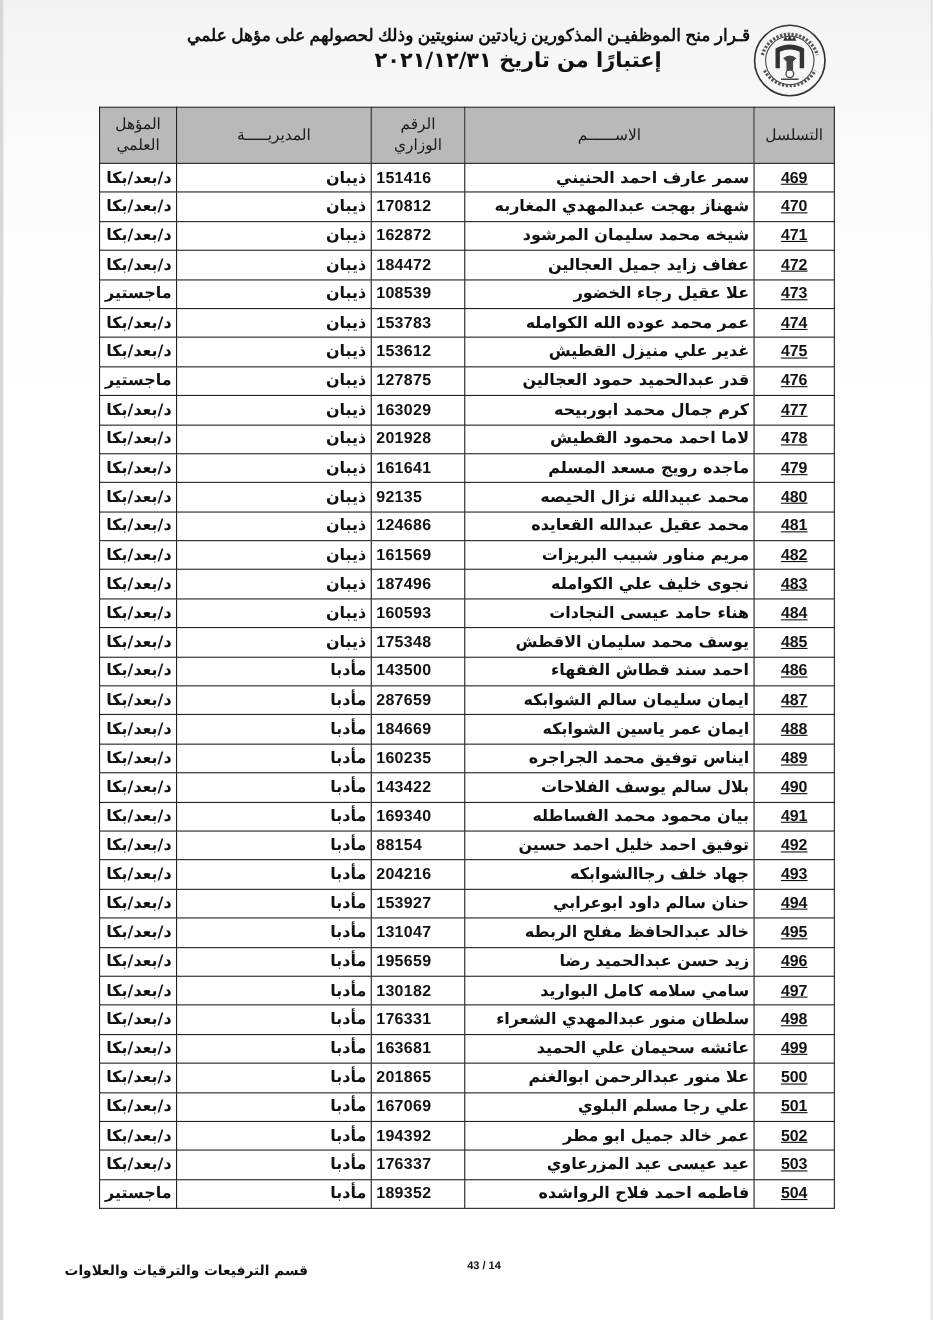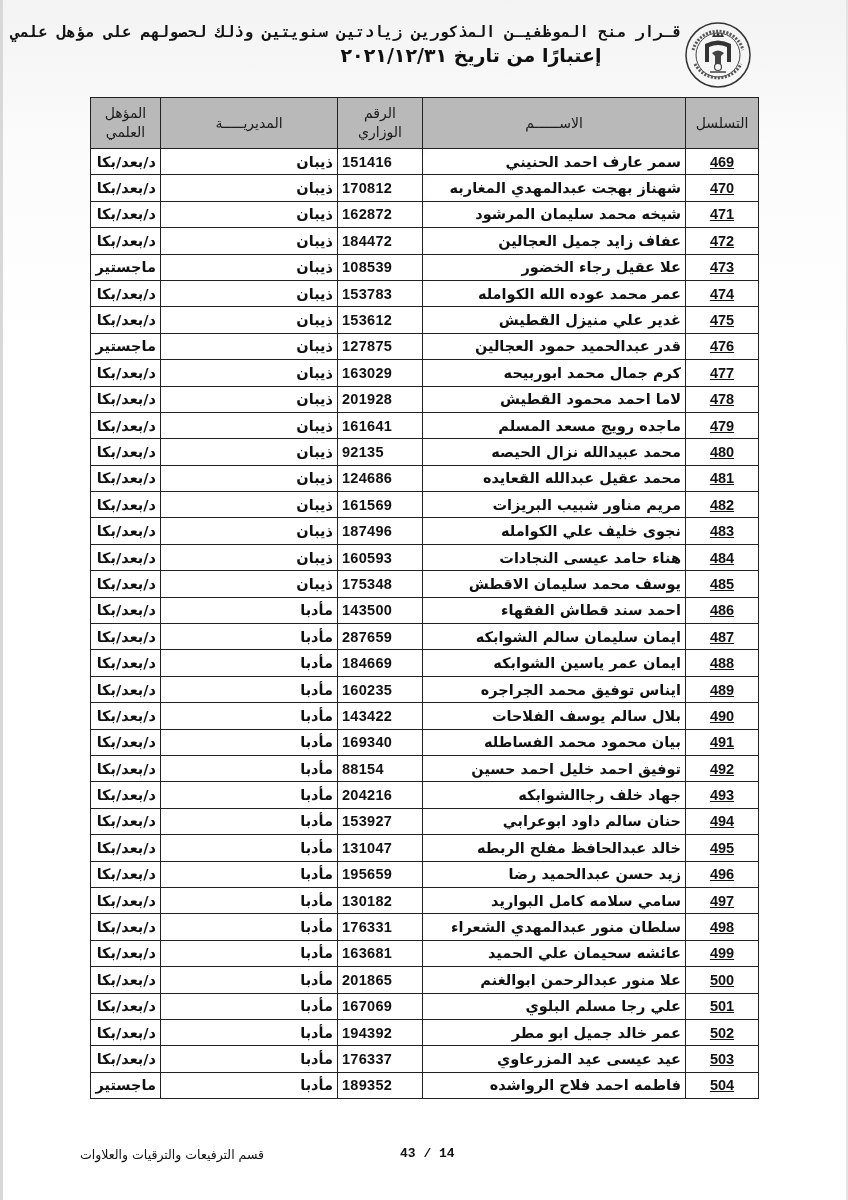--- a/index.html
+++ b/index.html
@@ -17,21 +17,21 @@
     .page-edge-right {
       position: absolute; right: 0; top: 0; width: 2px; height: 1200px; background: #e3e3e3;
     }
 
     
     .doc-header {
       position: absolute; top: 22px; left: 260px; width: 422px;
       direction: rtl; text-align: center;
     }
     .doc-title {
-      font-family: Liberation Mono, monospace;
+      font-family: Liberation Serif, serif;
       font-weight: bold;
       font-size: 15.5px;
       line-height: 22px;
       white-space: nowrap;
       color: #111;
     }
     .doc-subtitle {
       font-family: "DejaVu Sans", sans-serif;
       font-weight: bold;
       font-size: 19px;
@@ -88,27 +88,27 @@
     td.serial { text-align: center; font-family: "Liberation Sans", sans-serif; font-size: 16px; text-decoration: underline; }
     td.name { text-align: right; padding-right: 4px; border-radius: 11px; }
     td.num { text-align: left; font-family: "Liberation Sans", sans-serif; font-size: 16px; letter-spacing: 0.3px; }
     td.dir { text-align: right; padding-right: 3px; }
     td.qual { text-align: right; font-size: 13.5px; padding: 0 2px; }
 
     
     .footer-dept {
       position: absolute; top: 1147px; left: 80px; width: 200px;
       direction: rtl; text-align: left;
-      font-weight: normal; font-size: 12.5px; color: #111; white-space: nowrap;
+      font-weight: bold; font-size: 12.5px; color: #111; white-space: nowrap;
     }
     .footer-page {
       position: absolute; top: 1146px; left: 400px; width: 80px;
-      text-align: left;
-      font-family: Liberation Mono, monospace;
-      font-weight: bold; font-size: 13px; color: #111;
+      text-align: center;
+      font-family: Liberation Sans, sans-serif;
+      font-weight: bold; font-size: 10px; color: #111;
     }
   </style>
 </head>
 <body>
 
 <div class="page-edge-left"></div>
 <div class="page-edge-right"></div>
 
 <div class="emblem">
   <svg width="70" height="70" viewBox="0 0 70 70">

